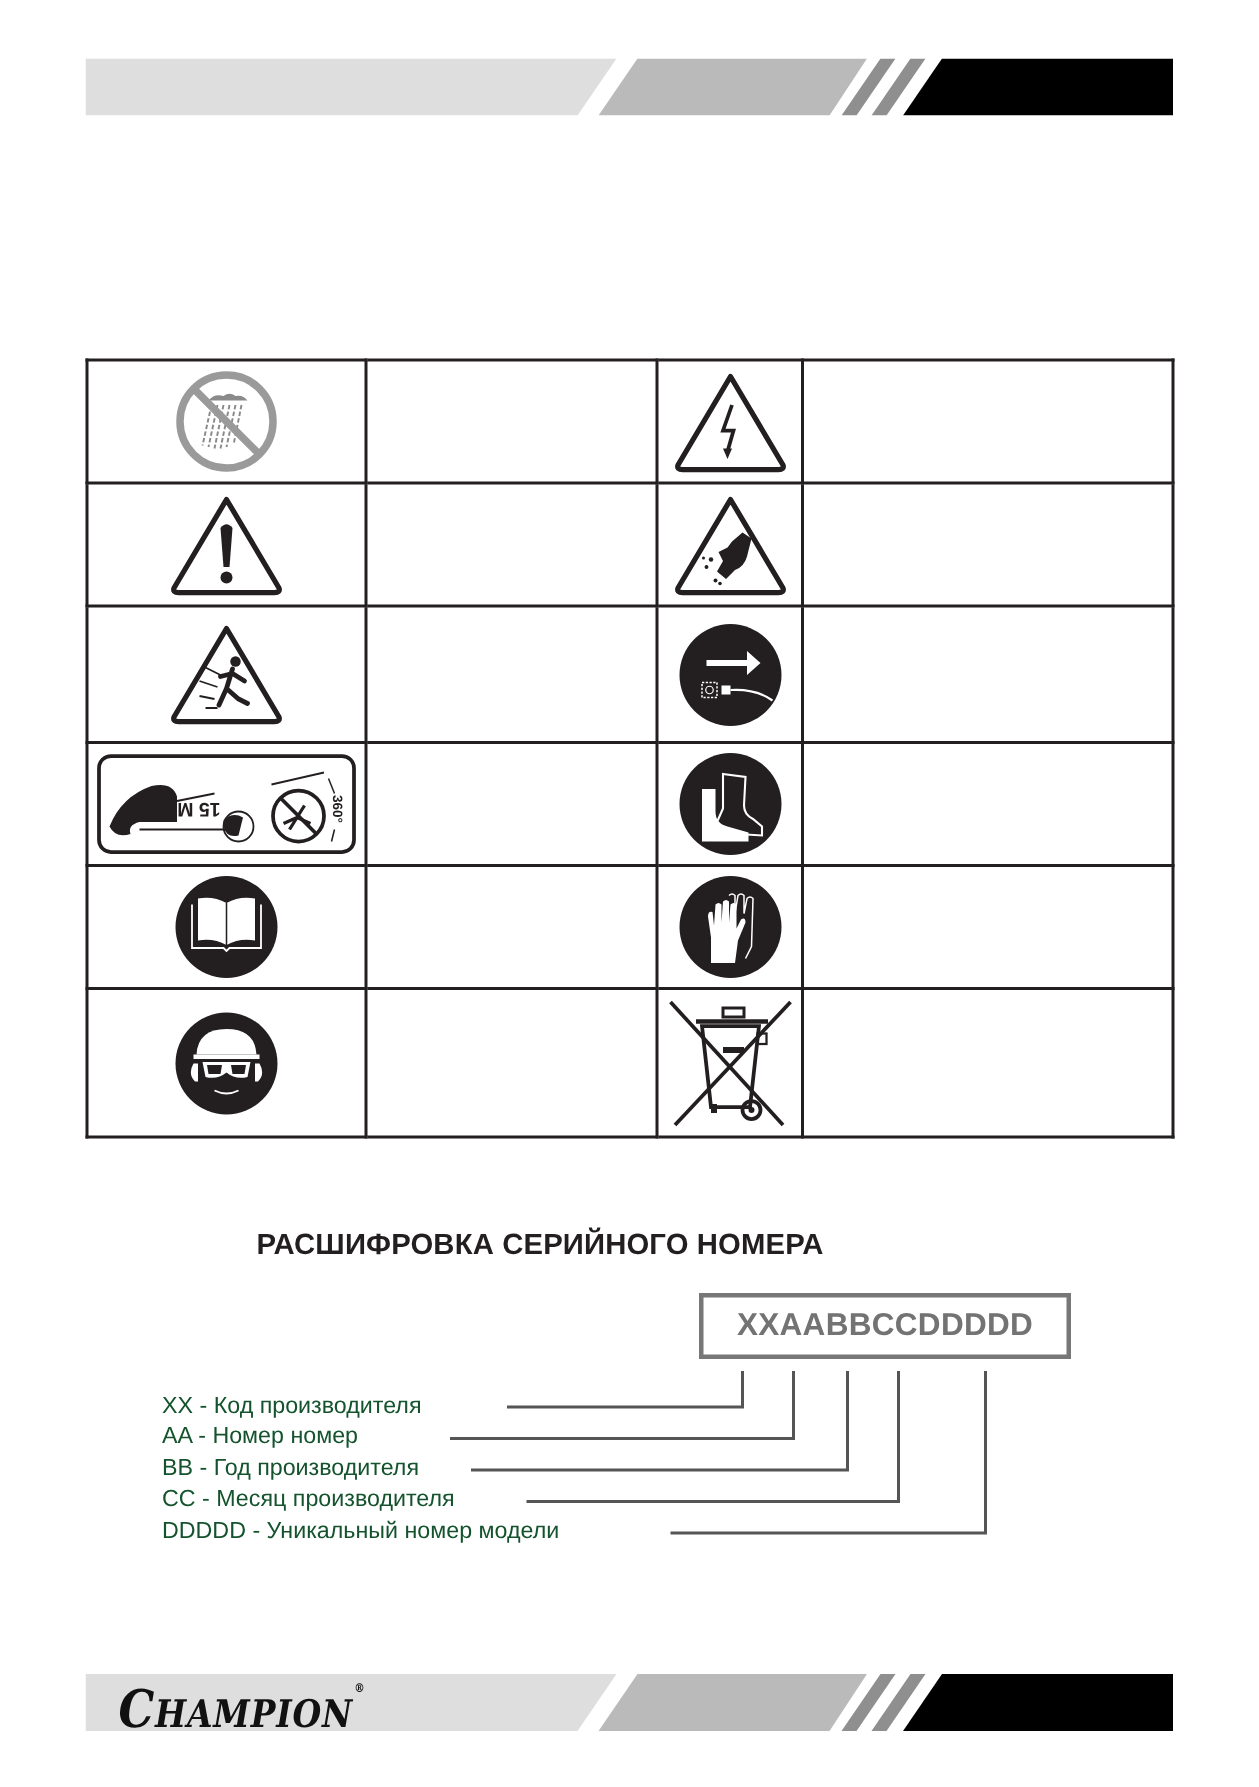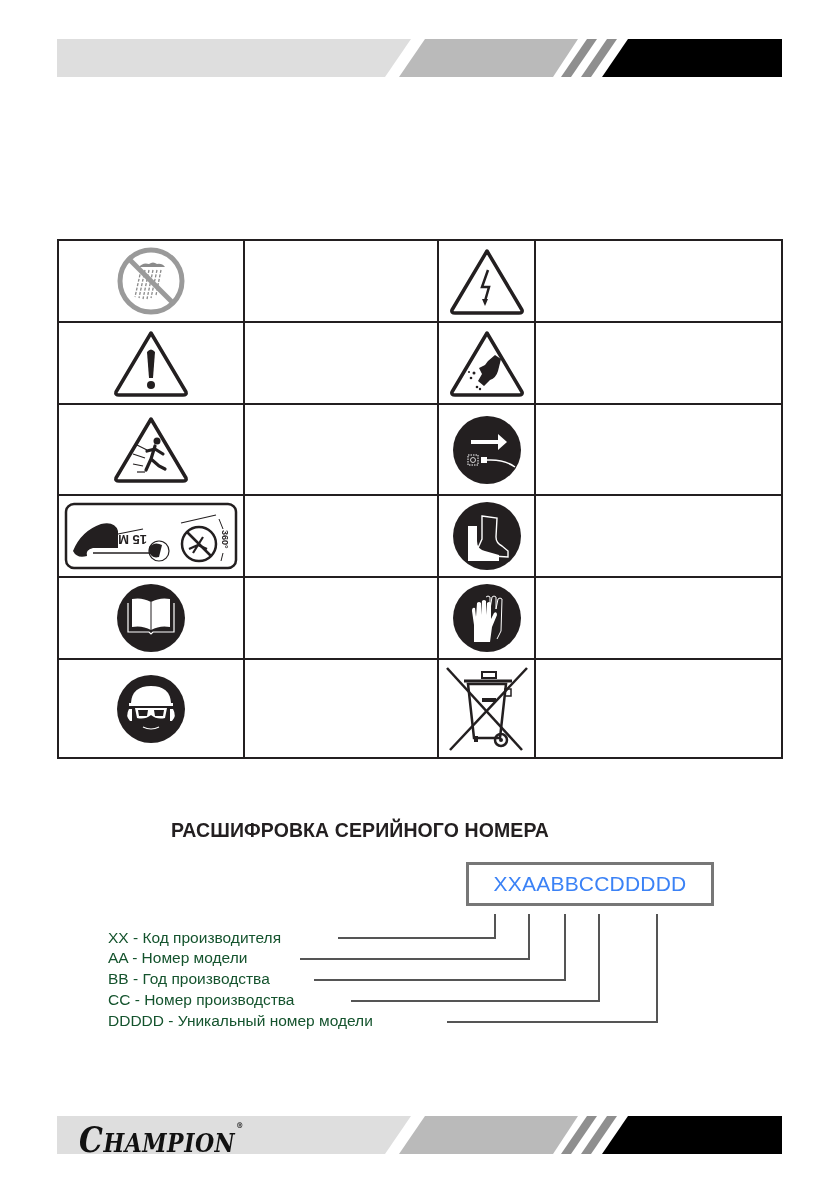--- a/index.html
+++ b/index.html
@@ -28,21 +28,21 @@
     .desc-cell { }
 
     .serial-title {
       position: absolute; left: 0; width: 720px; top: 819px; text-align: center;
       font-weight: bold; font-size: 19.5px; letter-spacing: 0.1px; color: #231f20;
     }
     .serial-box {
       position: absolute; left: 466px; top: 862px; width: 242px; height: 38px;
       border: 3px solid #777; box-sizing: border-box; width: 248px; height: 44px;
       display: flex; align-items: center; justify-content: center;
-      font-weight: normal; font-size: 21px; color: #3b82f6; letter-spacing: 0.2px;
+      font-weight: bold; font-size: 21px; color: #737373; letter-spacing: 0.2px;
     }
     .legend-line {
       position: absolute; left: 108px; font-size: 15.5px; color: #14532d; white-space: nowrap;
     }
     .connectors { position: absolute; left: 0; top: 0; }
   </style>
 </head>
 <body>
 
 <div class="band header-band">
@@ -226,23 +226,23 @@
   </tr>
 </tbody>
   </table>
 
 <div class="serial-title">РАСШИФРОВКА СЕРИЙНОГО НОМЕРА</div>
 <div class="serial-box">
   <span>XXAABBCCDDDDD</span>
 </div>
 
 <div class="legend-line" style="top:929px">XX - Код производителя</div>
-<div class="legend-line" style="top:949px">AA - Номер модели</div>
-<div class="legend-line" style="top:970px">BB - Год производства</div>
-<div class="legend-line" style="top:991px">CC - Номер производства</div>
+<div class="legend-line" style="top:949px">AA - Номер номер</div>
+<div class="legend-line" style="top:970px">BB - Год производителя</div>
+<div class="legend-line" style="top:991px">CC - Месяц производителя</div>
 <div class="legend-line" style="top:1012px">DDDDD - Уникальный номер модели</div>
 
 <svg class="connectors" width="839" height="1191" viewBox="0 0 839 1191">
   <g fill="none" stroke="#555" stroke-width="2">
     <polyline points="338,938 495,938 495,914"></polyline>
     <polyline points="300,959 529,959 529,914"></polyline>
     <polyline points="314,980 565,980 565,914"></polyline>
     <polyline points="351,1001 599,1001 599,914"></polyline>
     <polyline points="447,1022 657,1022 657,914"></polyline>
   </g>

